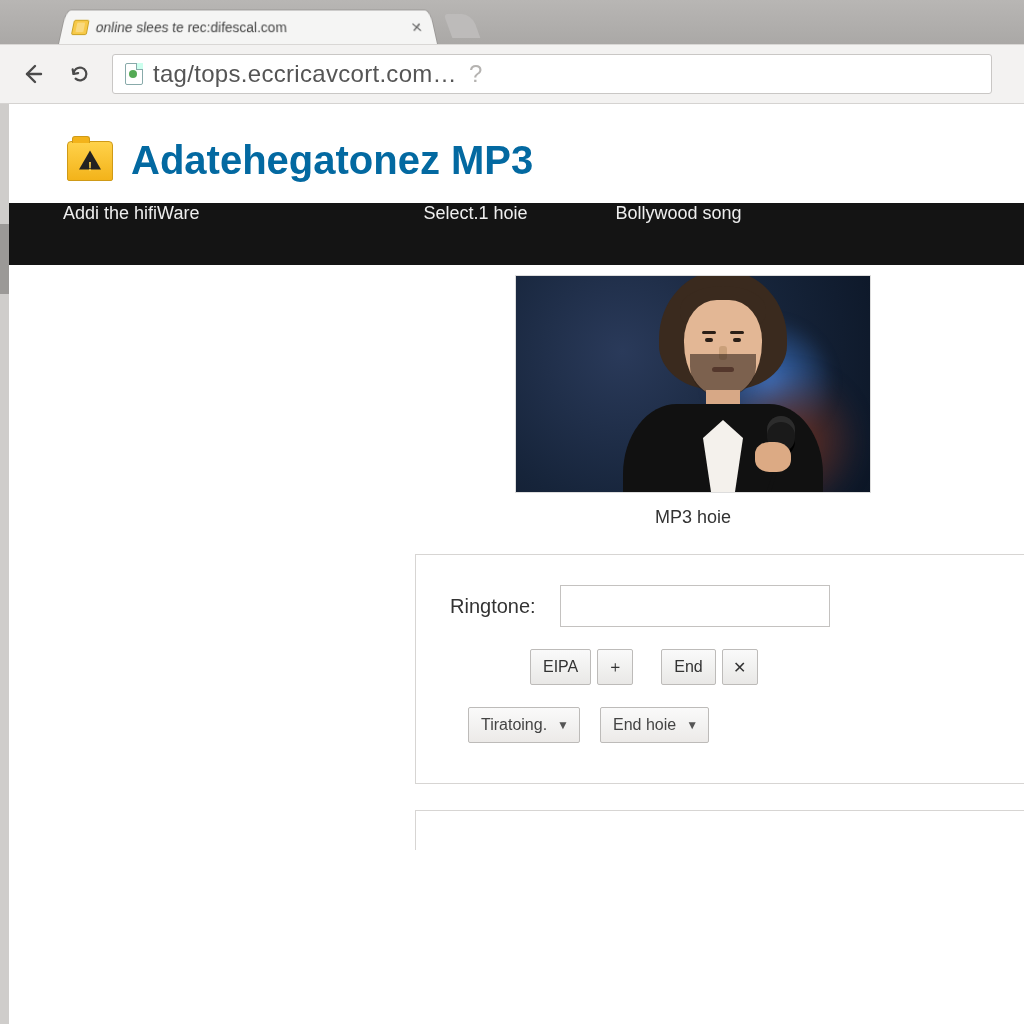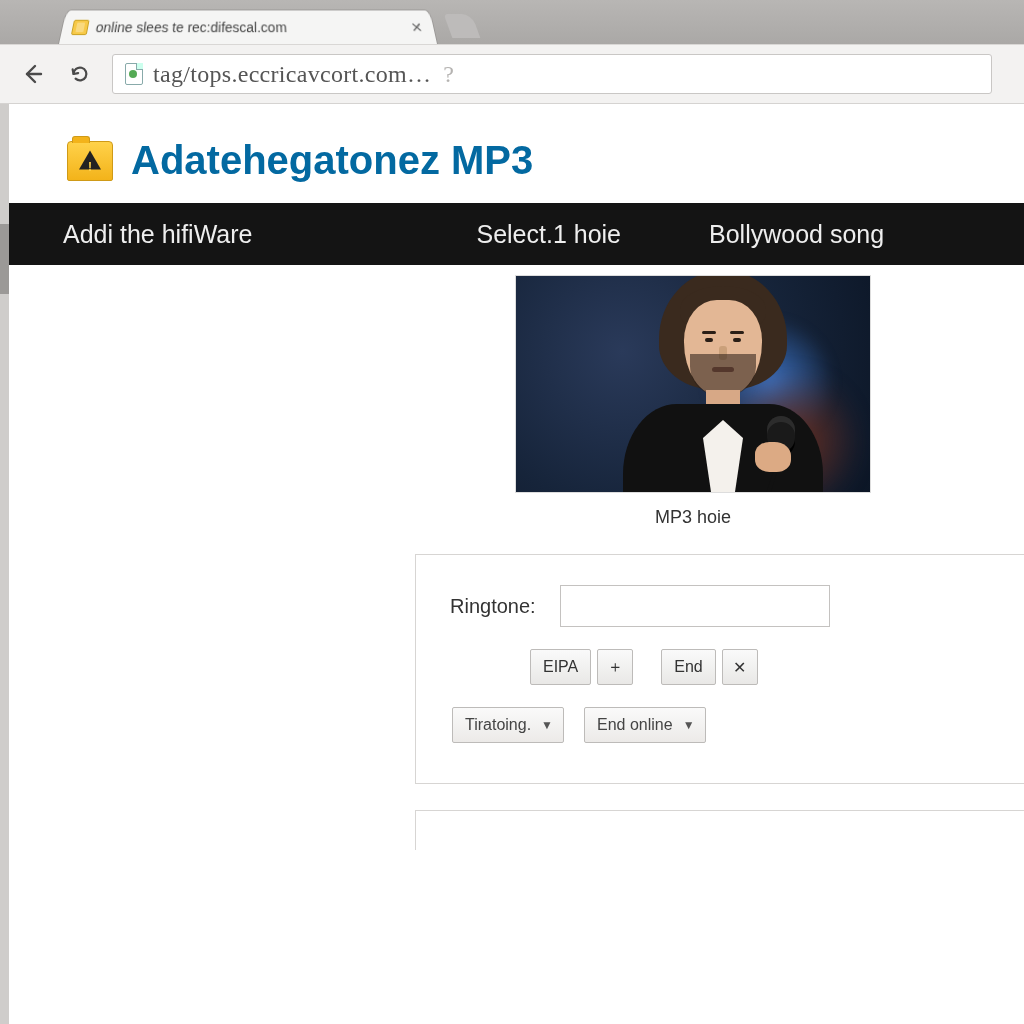--- a/index.html
+++ b/index.html
@@ -22,21 +22,21 @@
   .tab-title { font-size: 14px; color: #444; white-space: nowrap; overflow: hidden; text-overflow: ellipsis; flex: 1; }
   .tab-close { width: 14px; height: 14px; color: #666; font-size: 14px; display:flex; align-items:center; justify-content:center; cursor:pointer; }
   .new-tab {
     position: absolute; top: 14px; left: 448px; width: 28px; height: 24px;
     background: #bdbbba; border-top-left-radius: 4px; border-top-right-radius: 10px;
     transform: skewX(20deg);
   }
   
   .toolbar {
     height: 60px; background: #f3f2f1; border-top: 1px solid #d9d7d5; border-bottom: 1px solid #d5d3d1;
-    display: flex; align-items: center; padding: 0 18px; gap: 18px; font-family: Liberation Serif, serif;
+    display: flex; align-items: center; padding: 0 18px; gap: 18px;
   }
   .nav-arrow {
     width: 30px; height: 30px; display:flex; align-items:center; justify-content:center;
     font-size: 26px; color: #4a4a4a; cursor:pointer;
   }
   .reload {
     width: 28px; height: 28px; display:flex; align-items:center; justify-content:center;
     font-size: 24px; color: #4a4a4a; cursor:pointer;
   }
   .omnibox {
@@ -64,21 +64,21 @@
     border-radius: 4px 4px 2px 2px; position: relative;
   }
   .brand-icon::before { content:""; position:absolute; top:-6px; left:4px; width:16px; height:6px; background:#f3b31a; border:1px solid #cf9a17; border-bottom:none; border-radius:3px 3px 0 0;}
   .brand-icon .tri {
     position:absolute; left:50%; top:50%; transform:translate(-50%,-55%);
     width:0; height:0; border-left:11px solid transparent; border-right:11px solid transparent; border-bottom:19px solid #222;
   }
   .brand-icon .bang { position:absolute; left:50%; top:48%; transform:translateX(-50%); color:#ffd24a; font-size:12px; font-weight:bold; }
   .page-title { font-size: 40px; font-weight: 700; color: #0369a1; }
 
-  .navbar { background:#141414; height:62px; display:flex; align-items:center; color:#eee; font-size:25px; padding:0 54px; gap:0; }
+  .navbar { background:#141414; height:62px; display:flex; color:#eee; font-size:18px; padding:0 54px; gap:0; }
   .navbar .item { padding: 0 44px; cursor:pointer; white-space:nowrap; }
   .navbar .item:first-child { padding-left: 0; padding-right: 180px; }
 
   .content { padding: 10px 0 0 46px; }
   .hero {
     margin-left: 460px; width: 356px;
   }
   .hero-img {
     width: 356px; height: 218px; background: radial-gradient(circle at 30% 35%, #2a3a5a 0%, #16243a 55%, #0c1626 100%);
     position:relative; overflow:hidden; border:1px solid #ddd;
@@ -147,21 +147,21 @@
   .btn.icon-only { padding:0; width:36px; justify-content:center; }
   .row.buttons { margin-left: 80px; gap: 28px; }
   .row.buttons .group { display:flex; gap:6px; align-items:center; }
   
   .section-label { font-size:20px; color:#333; margin: 34px 0 24px 2px; }
   .combo {
     height:36px; border:1px solid #bdbbb9; background:linear-gradient(#fafafa,#eceae8);
     display:inline-flex; align-items:center; padding: 0 10px 0 12px; font-size:16px; color:#444; cursor:pointer; gap:10px; border-radius:2px;
   }
   .combo .caret { font-size:12px; color:#555; }
-  .combos { display:flex; gap:20px; margin-left:2px; }
+  .combos { display:flex; gap:20px; margin-left:18px; }
 
   .second-card {
     margin: 26px 0 0 360px; width: 640px; height: 40px; border:1px solid #d7d5d3; border-bottom:none; background:#fff;
   }
 </style>
 </head>
 <body>
 
 <div class="browser-chrome">
 
@@ -263,21 +263,21 @@
             </span>
           </div>
         </div>
 
         <div class="combos">
           <span class="combo">
             <span>Tiratoing.</span>
             <span class="caret">▼</span>
           </span>
           <span class="combo">
-            <span>End online</span>
+            <span>End hoie</span>
             <span class="caret">▼</span>
           </span>
         </div>
       </div>
 
       <div class="second-card"></div>
 
     </div>
   </div>
 </div>

